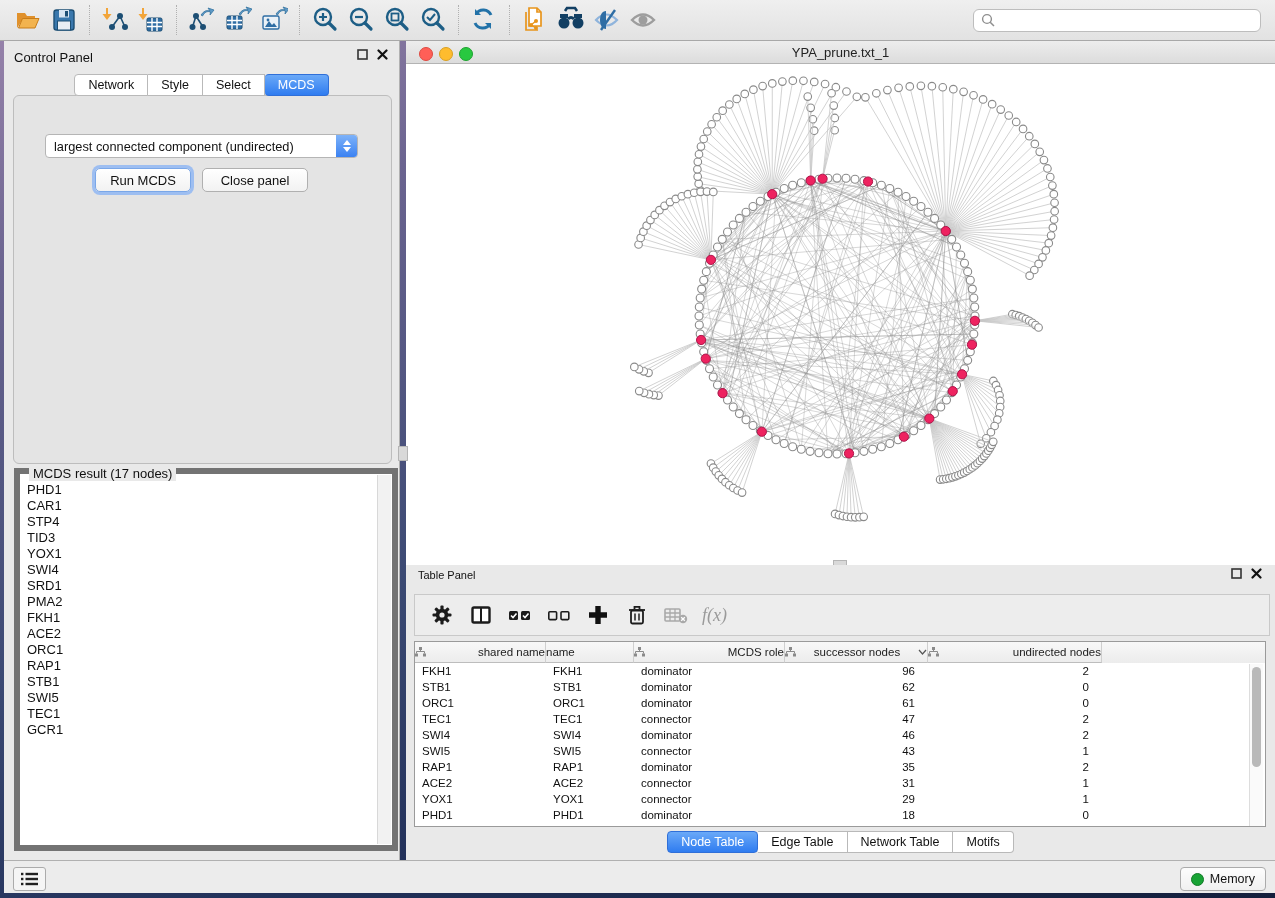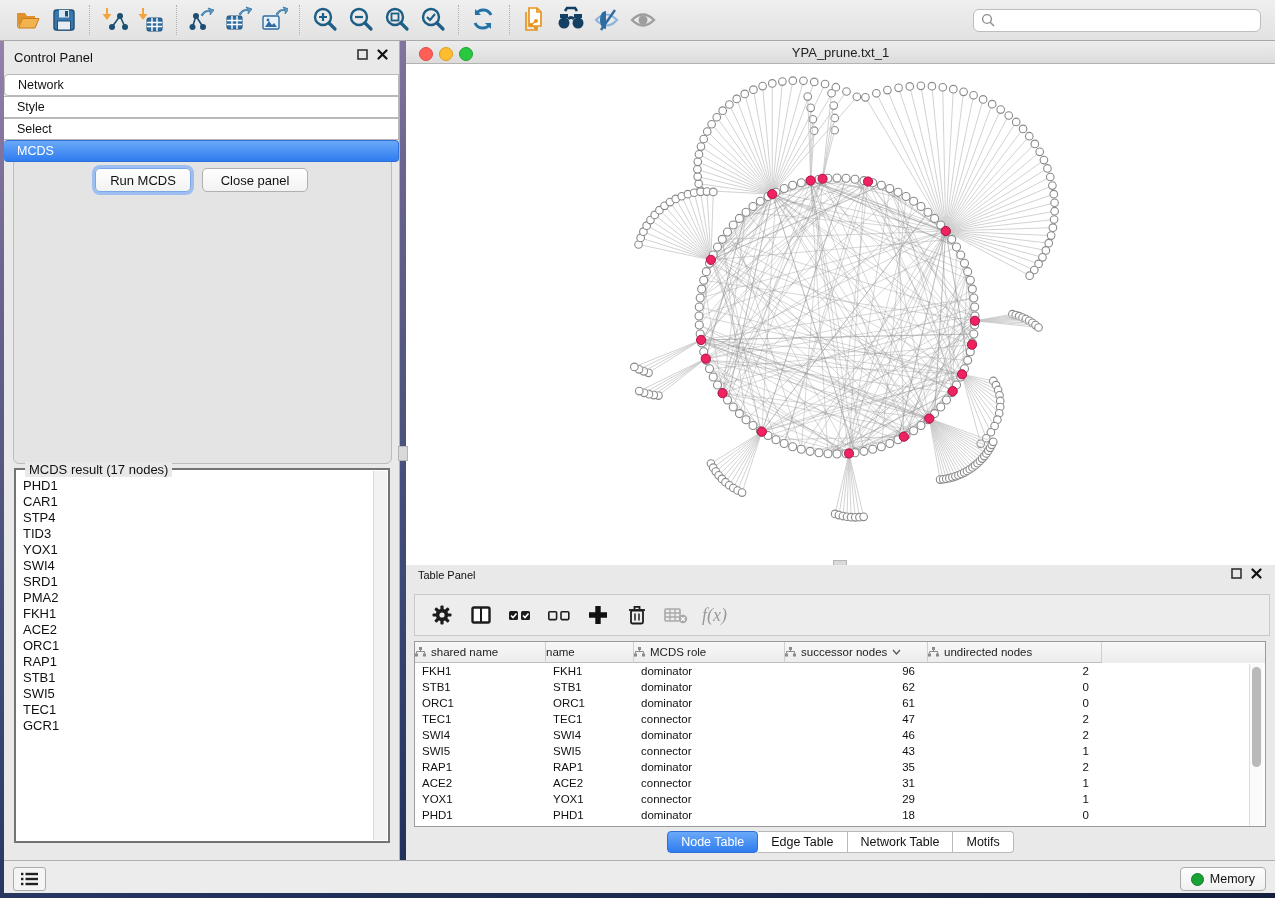--- a/index.html
+++ b/index.html
@@ -16,38 +16,38 @@
   .tbi{width:36px;height:34px;display:flex;align-items:center;justify-content:center;flex:0 0 auto;}
   .tbsep{width:0;height:30px;border-left:1px dotted #b0b0b0;margin:0 7px;flex:0 0 auto;}
   .searchbox{margin-left:auto;margin-right:14px;width:288px;height:23px;background:#fff;
     border:1px solid #bdbdbd;border-radius:6px;display:flex;align-items:center;padding-left:6px;box-sizing:border-box;}
   .searchbox input{border:none;outline:none;flex:1;font-size:12px;background:transparent;height:18px;}
   
   .cpanel{left:4px;top:41px;width:396px;height:819px;background:#e9e9e9;border-right:1px solid #b1b1b1;box-sizing:border-box;}
   .cp-title{left:10px;top:9px;font-size:13px;color:#111;}
   .panel-ctl{top:8px;display:flex;gap:9px;align-items:center;}
   .cp-body{left:9px;top:54px;width:377px;height:367px;background:#e4e4e4;border:1px solid #bdbdbd;border-radius:6px;}
-  .ctabs{left:0;top:33px;width:100%;display:flex;justify-content:center;flex-direction:column;}
+  .ctabs{left:0;top:33px;width:100%;display:flex;justify-content:center;}
   .ctab{height:20px;line-height:20px;padding:0 13px;background:#fff;border:1px solid #b9b9b9;border-left:none;
     font-size:12.5px;color:#111;border-radius:0;cursor:default;}
   .ctab:first-child{border-left:1px solid #b9b9b9;border-radius:4px 0 0 4px;}
   .ctab:last-child{border-radius:0 4px 4px 0;}
   .ctab.sel{background:linear-gradient(#6aa9f8,#2f7cf0);color:#fff;border-color:#2f6fd8;border-radius:4px;}
   .opt-label{left:0;top:113px;width:100%;text-align:center;font-size:13px;}
   .dropdown{left:41px;top:93px;width:313px;height:24px;background:#fff;border:1px solid #b5b5b5;border-radius:4px;
     display:flex;align-items:center;box-sizing:border-box;}
   .dd-text{flex:1;padding-left:8px;font-size:13px;white-space:nowrap;overflow:hidden;}
   .dd-btn{width:21px;height:22px;background:linear-gradient(#7db2f9,#3b82f2);border-radius:0 3px 3px 0;
     display:flex;flex-direction:column;align-items:center;justify-content:center;gap:2px;}
   .dd-btn .up{width:0;height:0;border-left:4px solid transparent;border-right:4px solid transparent;border-bottom:5px solid #fff;}
   .dd-btn .dn{width:0;height:0;border-left:4px solid transparent;border-right:4px solid transparent;border-top:5px solid #fff;}
   .btn{height:24px;background:linear-gradient(#ffffff,#f2f2f2);border:1px solid #b0b0b0;border-radius:5px;
     font-size:13px;display:flex;align-items:center;justify-content:center;box-sizing:border-box;}
   .btn.focusring{box-shadow:0 0 0 3px rgba(110,165,250,.6);border-color:#7aa7e8;}
-  .mcds-box{left:10px;top:427px;width:372px;height:371px;background:#fff;border:2px solid #737373;}
+  .mcds-box{left:10px;top:427px;width:372px;height:371px;background:#fff;border:6px solid #737373;}
   .mcds-legend{left:9px;top:-8px;background:#e9e9e9;padding:0 4px;font-size:13px;}
   .mcds-list{left:0;top:8px;width:356px;bottom:2px;overflow:hidden;}
   .mcds-item{padding-left:7px;font-size:13px;line-height:16px;color:#111;}
   .mcds-scroll{right:1px;top:1px;width:13px;height:calc(100% - 2px);background:#f2f2f2;border-left:1px solid #d8d8d8;}
   
   .netwin{left:406px;top:41px;width:869px;height:524px;}
   .net-titlebar{left:0;top:0;width:100%;height:23px;background:linear-gradient(#ededed,#dcdcdc);
     border-bottom:1px solid #b3b3b3;box-sizing:border-box;}
   .tl{width:12px;height:12px;border-radius:50%;position:absolute;top:6px;}
   .net-title{width:100%;text-align:center;top:4px;font-size:13px;color:#222;}
@@ -61,21 +61,21 @@
   .hsplit-handle{left:833px;top:560px;width:12px;height:7px;background:#d9d9d9;border:1px solid #b5b5b5;}
   
   .tpanel{left:406px;top:565px;width:869px;height:295px;background:#e9e9e9;}
   .tp-title{left:12px;top:4px;font-size:11px;}
   .tp-toolbar{left:8px;top:29px;width:856px;height:42px;background:#ededed;border:1px solid #c9c9c9;
     display:flex;align-items:center;gap:13px;padding-left:14px;box-sizing:border-box;}
   .tpi{width:26px;height:26px;display:flex;align-items:center;justify-content:center;}
   .fx-label{font-family:"Liberation Serif","DejaVu Serif",serif;font-style:italic;font-size:18px;color:#9a9a9a;}
   .ttable{left:8px;top:76px;width:852px;height:186px;background:#fff;border:1px solid #9a9a9a;box-sizing:border-box;overflow:hidden;}
   .thead{display:flex;height:21px;background:linear-gradient(#f8f8f8,#ececec);}
-  .th{display:flex;align-items:center;justify-content:flex-start;gap:5px;font-size:11.5px;color:#222;
+  .th{display:flex;align-items:center;justify-content:space-between;gap:5px;font-size:11.5px;color:#222;
     border-right:1px solid #cfcfcf;border-bottom:1px solid #bdbdbd;box-sizing:border-box;height:21px;}
   .trow{display:flex;height:16px;align-items:center;}
   .td{font-size:11.5px;box-sizing:border-box;white-space:nowrap;overflow:hidden;}
   .td.l{padding-left:7px;text-align:left;}
   .td.r{padding-right:13px;text-align:right;}
   .tscroll{right:2px;top:22px;width:13px;height:162px;background:#fafafa;border-left:1px solid #ddd;}
   .tthumb{left:2px;top:3px;width:9px;height:100px;background:#b9b9b9;border-radius:5px;}
   .ttabs{left:0;top:266px;width:100%;display:flex;justify-content:center;}
   
   .statusbar{left:4px;top:860px;width:1271px;height:33px;background:#ececec;border-top:1px solid #b0b0b0;box-sizing:border-box;}
@@ -237,20 +237,27 @@
         <path d="M1.5 1.5l8 8M9.5 1.5l-8 8" stroke="#111" stroke-width="2.2" stroke-linecap="round"></path>
       </svg>
   </div>
   <div class="abs cp-body"></div>
   <div class="abs ctabs">
       <div class="ctab">Network</div>
       <div class="ctab">Style</div>
       <div class="ctab">Select</div>
       <div class="ctab sel">MCDS</div>
     </div>
+  <div class="abs dropdown">
+    <div class="dd-text" style="font-size:12.8px;">largest connected component (undirected)</div>
+    <div class="dd-btn">
+        <div class="up"></div>
+        <div class="dn"></div>
+      </div>
+  </div>
   <div class="abs btn focusring" style="left:91px;top:127px;width:96px;">Run MCDS</div>
   <div class="abs btn" style="left:198px;top:127px;width:106px;">Close panel</div>
   <div class="abs mcds-box">
     <div class="abs mcds-legend">MCDS result (17 nodes)</div>
     <div class="abs mcds-list">
         <div class="mcds-item">PHD1</div>
         <div class="mcds-item">CAR1</div>
         <div class="mcds-item">STP4</div>
         <div class="mcds-item">TID3</div>
         <div class="mcds-item">YOX1</div>

